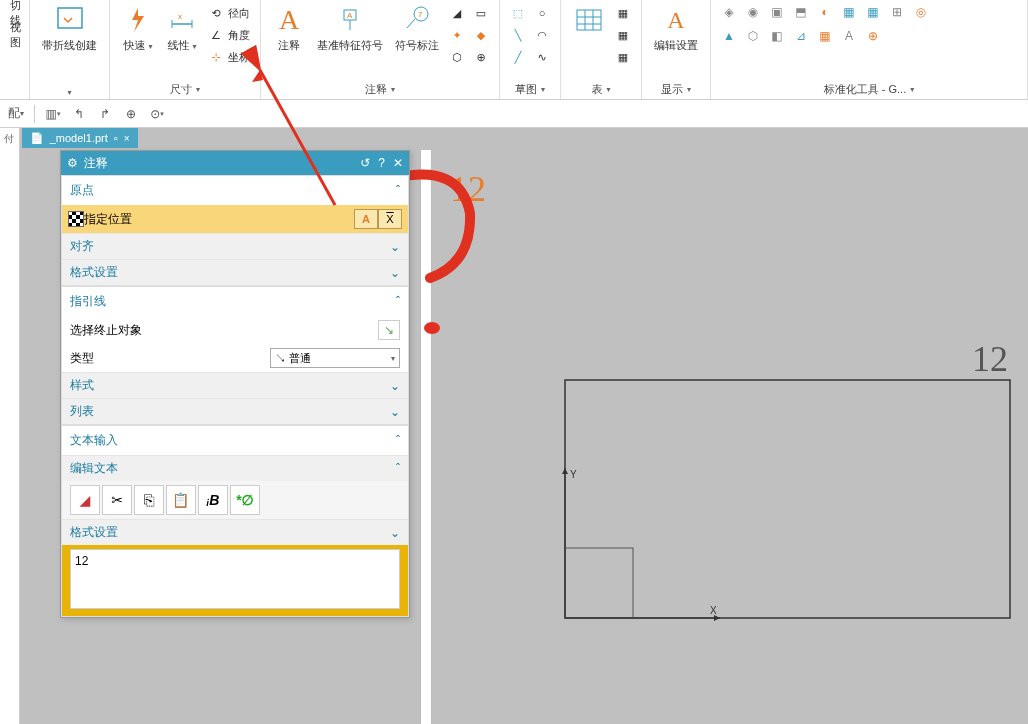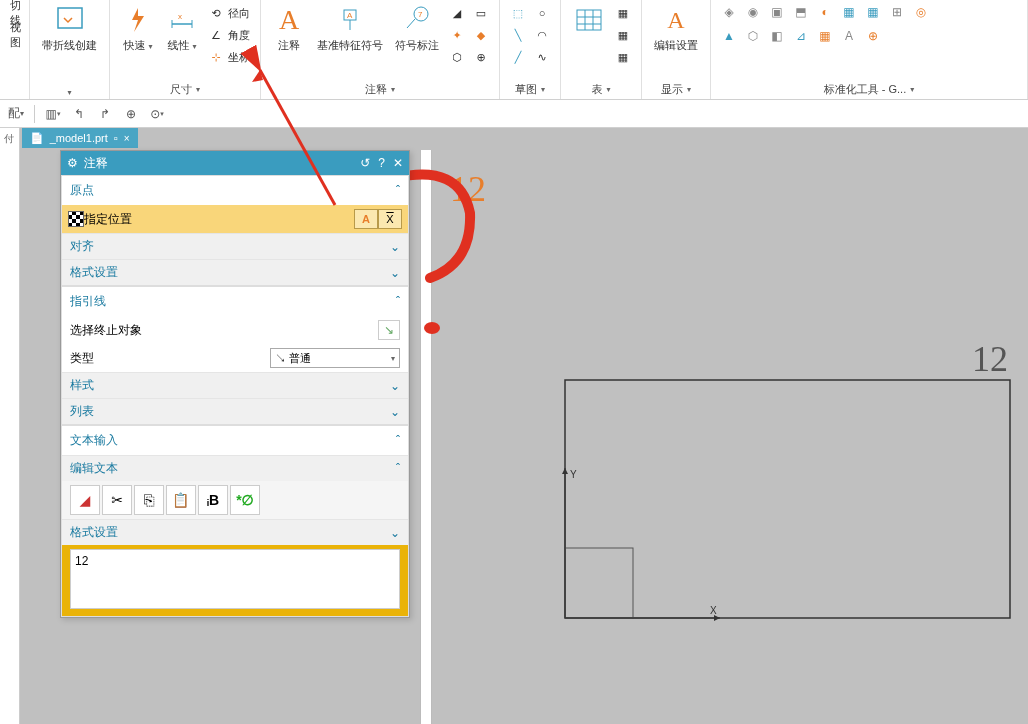--- a/index.html
+++ b/index.html
@@ -427,21 +427,21 @@
           <span class="chev">ˆ</span>
       </div>
       <div class="toolbar-row">
         <div class="tool-ico">
             <span style="color:#c33;">◢</span>
           </div>
         <div class="tool-ico">✂</div>
         <div class="tool-ico">⎘</div>
         <div class="tool-ico">📋</div>
         <div class="tool-ico">
-            <span style="font-weight:bold;">ᵢB</span>
+            <span style="font-weight:bold;font-style:italic;">ᵢB</span>
           </div>
         <div class="tool-ico">
             <span style="color:#2a2;font-weight:bold;">*∅</span>
           </div>
       </div>
       <div class="sub-row">
         <span>格式设置</span>
           <span class="chev">⌄</span>
       </div>
       <textarea class="textarea" style="">12</textarea>

